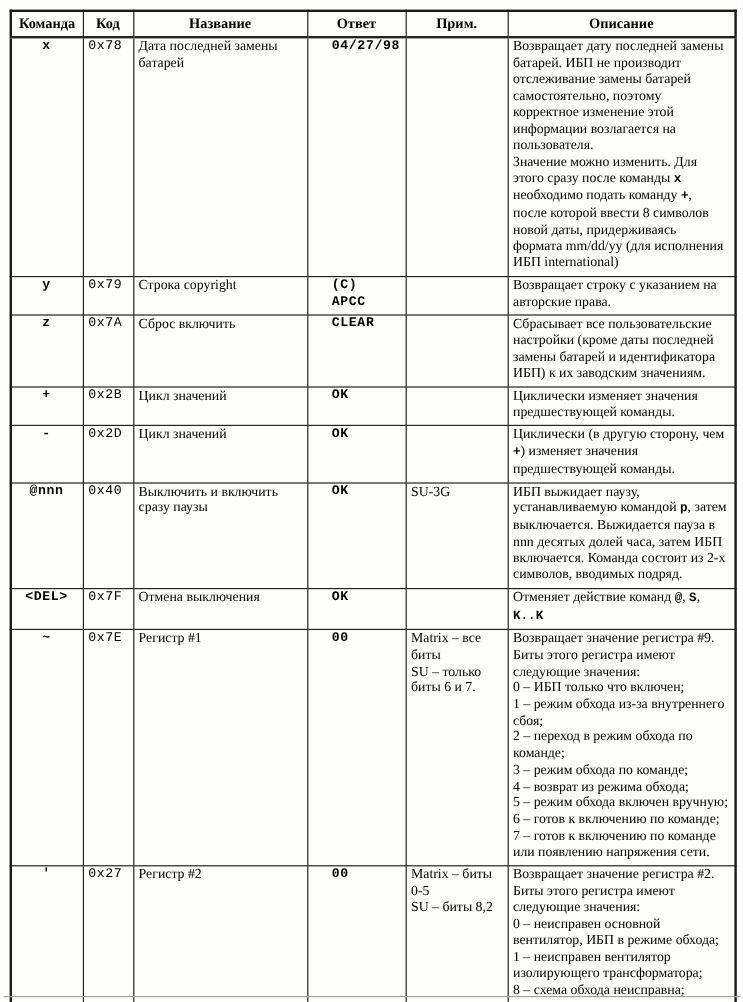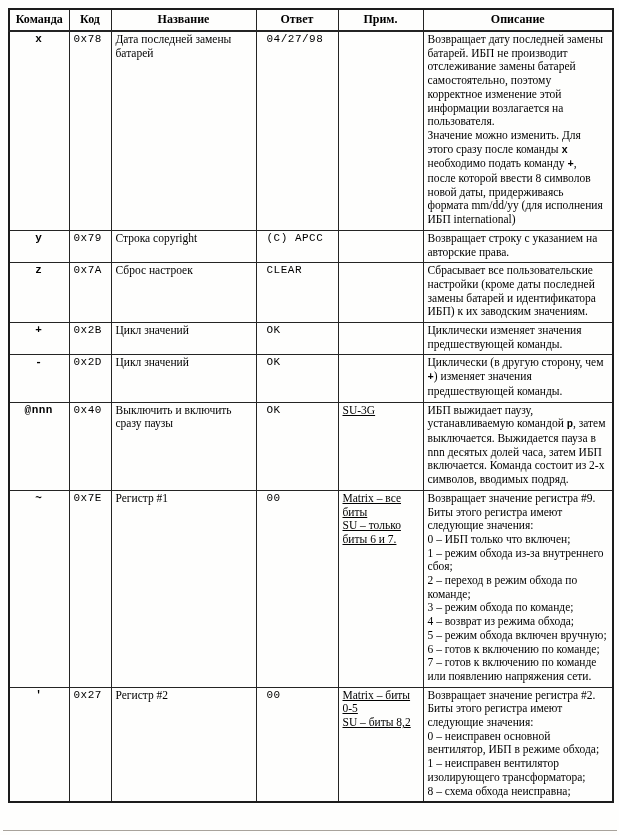--- a/index.html
+++ b/index.html
@@ -47,31 +47,31 @@
     letter-spacing: 0.5px;
   }
   td.c-code {
     text-align: left;
     font-family: "Liberation Mono", monospace;
     font-size: 11px;
     letter-spacing: 0.5px;
   }
   td.c-ans {
     font-family: "Liberation Mono", monospace;
-    font-weight: normal;
+    font-weight: bold;
     font-size: 11px;
     letter-spacing: 0.5px;
-    padding-left: 10px;
+    padding-left: 20px;
   }
   td.c-name, td.c-note, td.c-desc {
     font-family: "Liberation Serif", serif;
     margin-top: 42px;
   }
   td.c-desc p { margin: 0; }
-  td.c-note div { margin: 0; text-decoration: underline; }
+  td.c-note div { margin: 0; }
   .mono-b {
     font-family: "Liberation Mono", monospace;
     font-weight: bold;
     font-size: 10.5px;
   }
   .crop-line {
     position: absolute;
     left: 3px;
     right: 2px;
     top: 830px;
@@ -120,21 +120,21 @@
           <td class="c-name">Строка copyright</td>
           <td class="c-ans">(C) APCC</td>
           <td class="c-note"></td>
           <td class="c-desc">
             <p><span>Возвращает строку с указанием на авторские права.</span></p>
           </td>
         </tr>
         <tr>
           <td class="c-cmd">z</td>
           <td class="c-code">0x7A</td>
-          <td class="c-name">Сброс настроек</td>
+          <td class="c-name">Сброс включить</td>
           <td class="c-ans">CLEAR</td>
           <td class="c-note"></td>
           <td class="c-desc">
             <p><span>Сбрасывает все пользовательские настройки (кроме даты последней замены батарей и идентификатора ИБП) к их заводским значениям.</span></p>
           </td>
         </tr>
         <tr>
           <td class="c-cmd">+</td>
           <td class="c-code">0x2B</td>
           <td class="c-name">Цикл значений</td>
@@ -157,20 +157,30 @@
         <tr>
           <td class="c-cmd">@nnn</td>
           <td class="c-code">0x40</td>
           <td class="c-name">Выключить и включить сразу паузы</td>
           <td class="c-ans">OK</td>
           <td class="c-note">
             <div>SU-3G</div>
           </td>
           <td class="c-desc">
             <p><span>ИБП выжидает паузу, устанавливаемую командой </span><span class="mono-b">p</span><span>, затем выключается. Выжидается пауза в nnn десятых долей часа, затем ИБП включается. Команда состоит из 2-х символов, вводимых подряд.</span></p>
+          </td>
+        </tr>
+        <tr>
+          <td class="c-cmd">&lt;DEL&gt;</td>
+          <td class="c-code">0x7F</td>
+          <td class="c-name">Отмена выключения</td>
+          <td class="c-ans">OK</td>
+          <td class="c-note"></td>
+          <td class="c-desc">
+            <p><span>Отменяет действие команд </span><span class="mono-b">@</span><span>, </span><span class="mono-b">S</span><span>, </span><span class="mono-b">K..K</span></p>
           </td>
         </tr>
         <tr>
           <td class="c-cmd">~</td>
           <td class="c-code">0x7E</td>
           <td class="c-name">Регистр #1</td>
           <td class="c-ans">00</td>
           <td class="c-note">
             <div>Matrix – все биты</div>
             <div>SU – только биты 6 и 7.</div>

